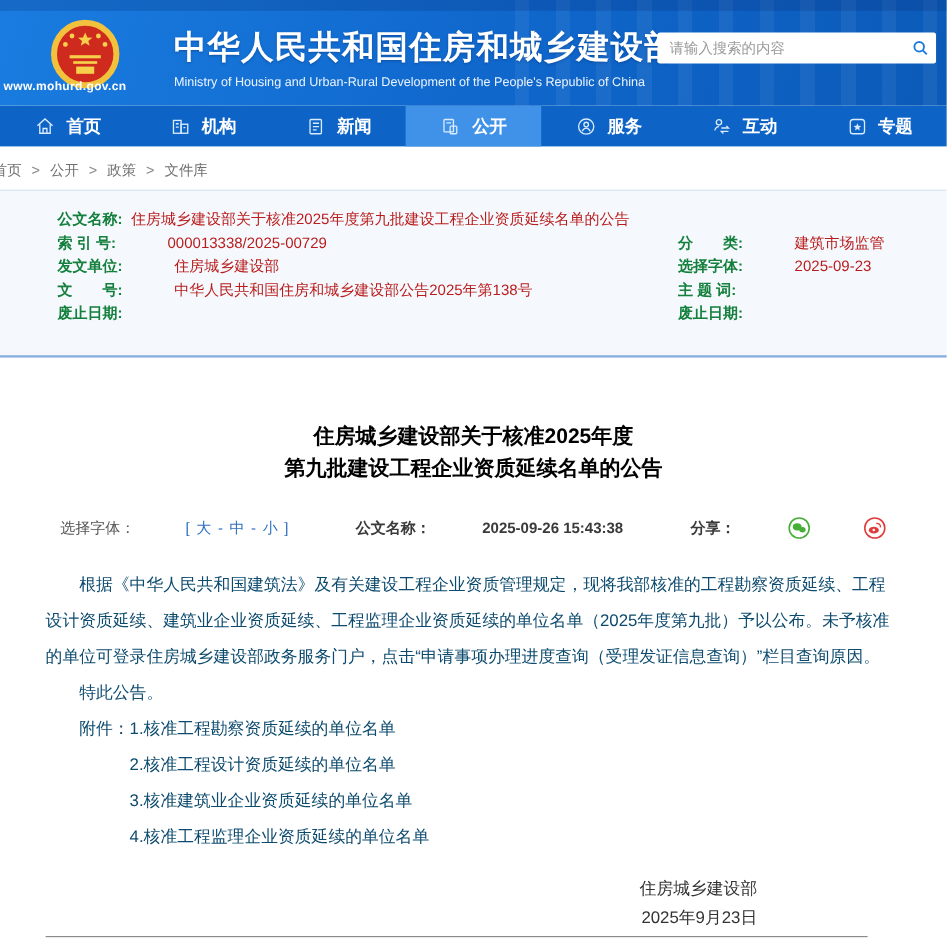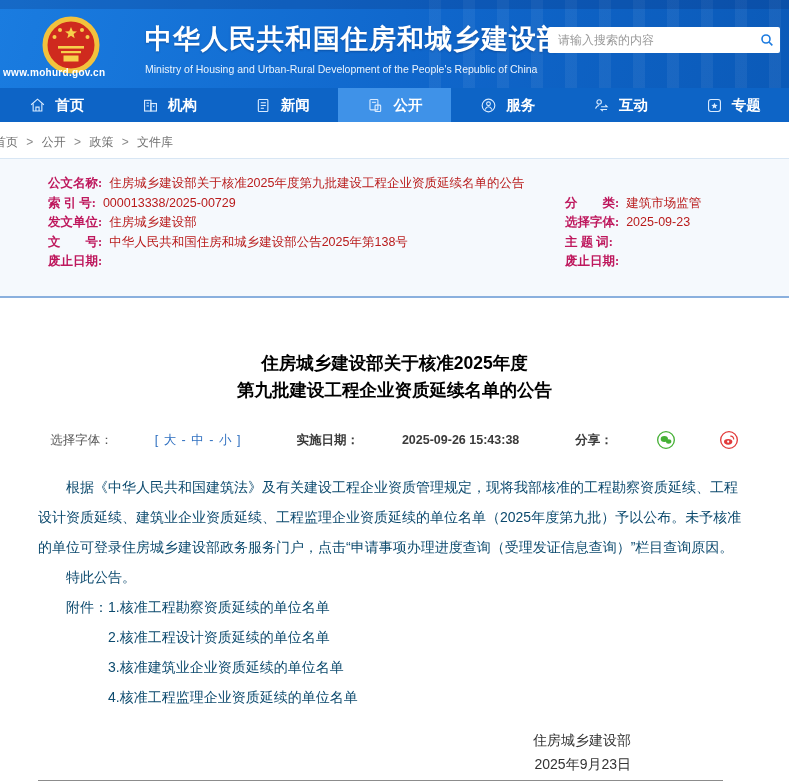--- a/index.html
+++ b/index.html
@@ -38,24 +38,24 @@
 
   
   .breadcrumb { height:36px; padding:12px 0 0 0; font-size:12px; color:#707070; margin-left:-6px; }
   .crumb { color:#707070; }
   .crumb-sep { margin:0 5px; color:#8a8a8a; }
 
   
   .meta-panel { height:140px; background:#f5f9fd; border-top:1px solid #d8e6f4;
     border-bottom:2px solid #8ab0de; padding:15px 20px 0 48px; }
   .meta-row { display:flex; height:19.5px; line-height:19.5px; font-size:12.5px; }
-  .meta-cell { display:flex; }
+  .meta-cell { display:flex;gap:36px; }
   .meta-cell-left { width:517px; }
   .meta-cell-right { flex:1; }
-  .meta-label { font-weight:bold; color:#be185d; white-space:pre; margin-right:7px;font-family:Liberation Serif, serif; }
+  .meta-label { font-weight:bold; color:#15803d; white-space:pre; margin-right:7px; }
   .meta-value { color:#b91c1c; }
 
   
   .article { padding:52px 38px 0 38px; }
   .doc-title { font-size:17.5px; line-height:27px; text-align:center; color:#000;
     font-weight:bold; margin-bottom:26px; }
   .article-meta { display:flex; justify-content:center; align-items:center;
     font-size:12.5px; color:#555; margin-bottom:22px;gap:38px; }
   .fs-group { color:#2e6fc0; margin-left:4px; }
   .fs-opt { color:#2e6fc0; cursor:pointer; margin:0 2px; }
@@ -249,21 +249,21 @@
     <span>选择字体：</span>
     <span class="fs-group">
       <span>[</span>
       <span class="fs-opt">大</span>
       <span>-</span>
       <span class="fs-opt">中</span>
       <span>-</span>
       <span class="fs-opt">小</span>
       <span>]</span>
     </span>
-    <span class="pub-label">实施日期：</span>
+    <span class="pub-label">公文名称：</span>
     <span class="pub-time">2025-09-26 15:43:38</span>
     <span class="share-label">分享：</span>
     <span class="share-icon">
       <svg width="20" height="20" viewBox="0 0 24 24">
         <circle cx="12" cy="12" r="10" fill="#fff" stroke="#45b035" stroke-width="1.6"></circle>
         <ellipse cx="10" cy="10.8" rx="4.4" ry="3.6" fill="#45b035"></ellipse>
         <ellipse cx="15.2" cy="13.8" rx="3.2" ry="2.7" fill="#45b035"></ellipse>
       </svg>
     </span>
     <span class="share-icon">

